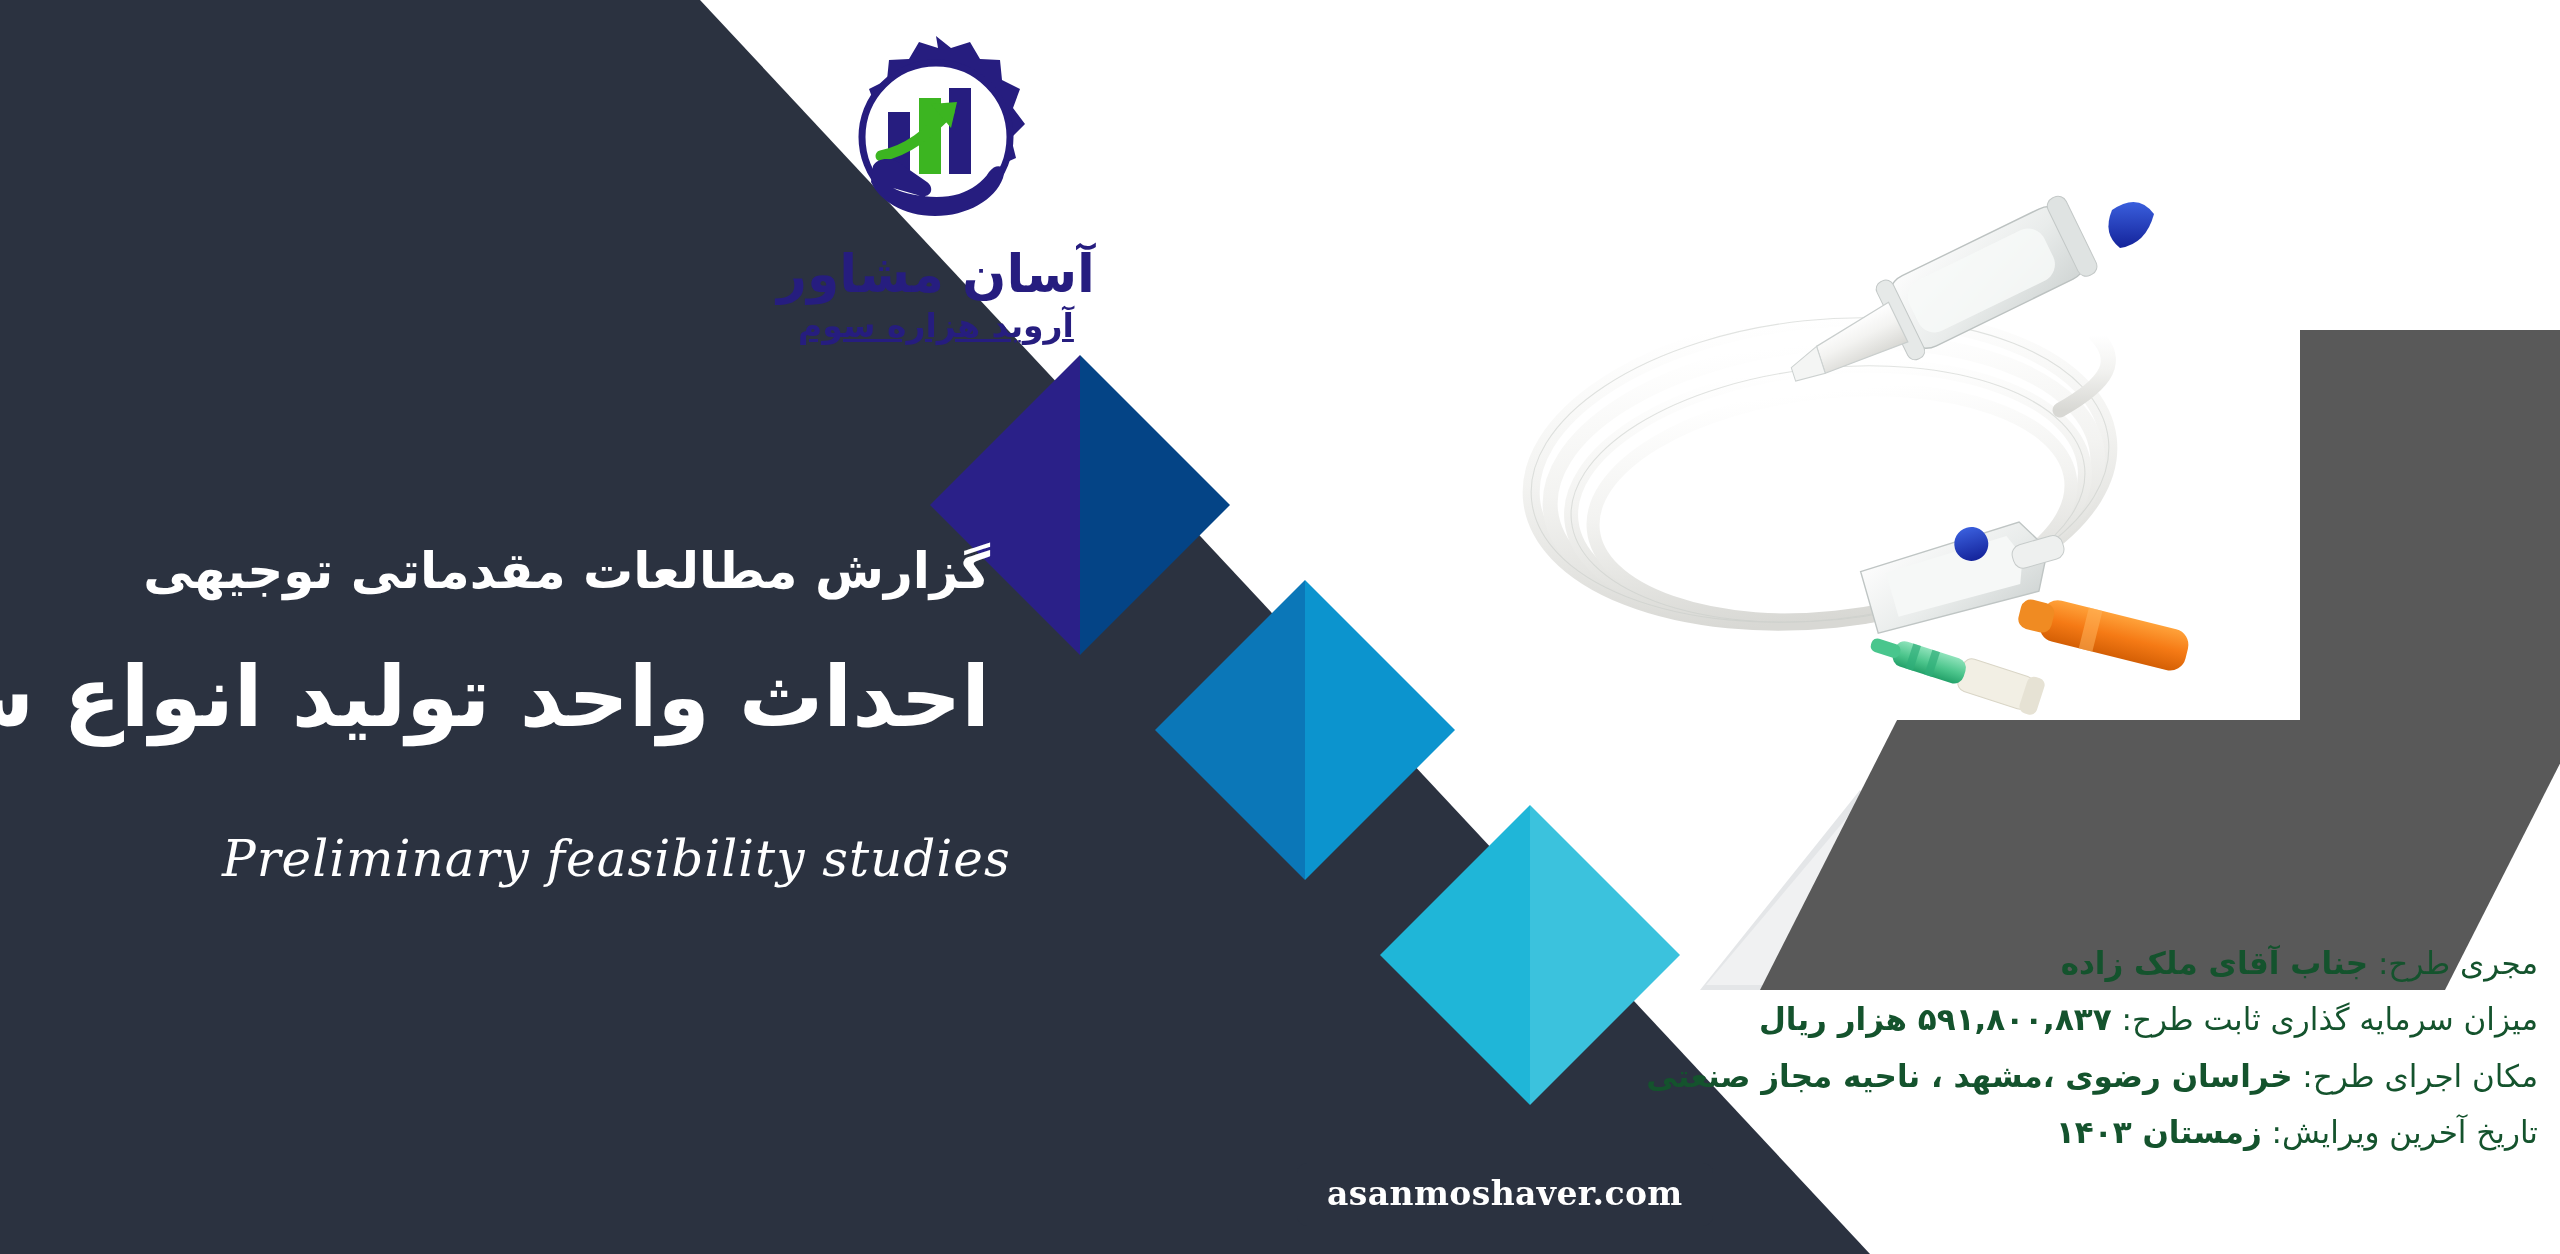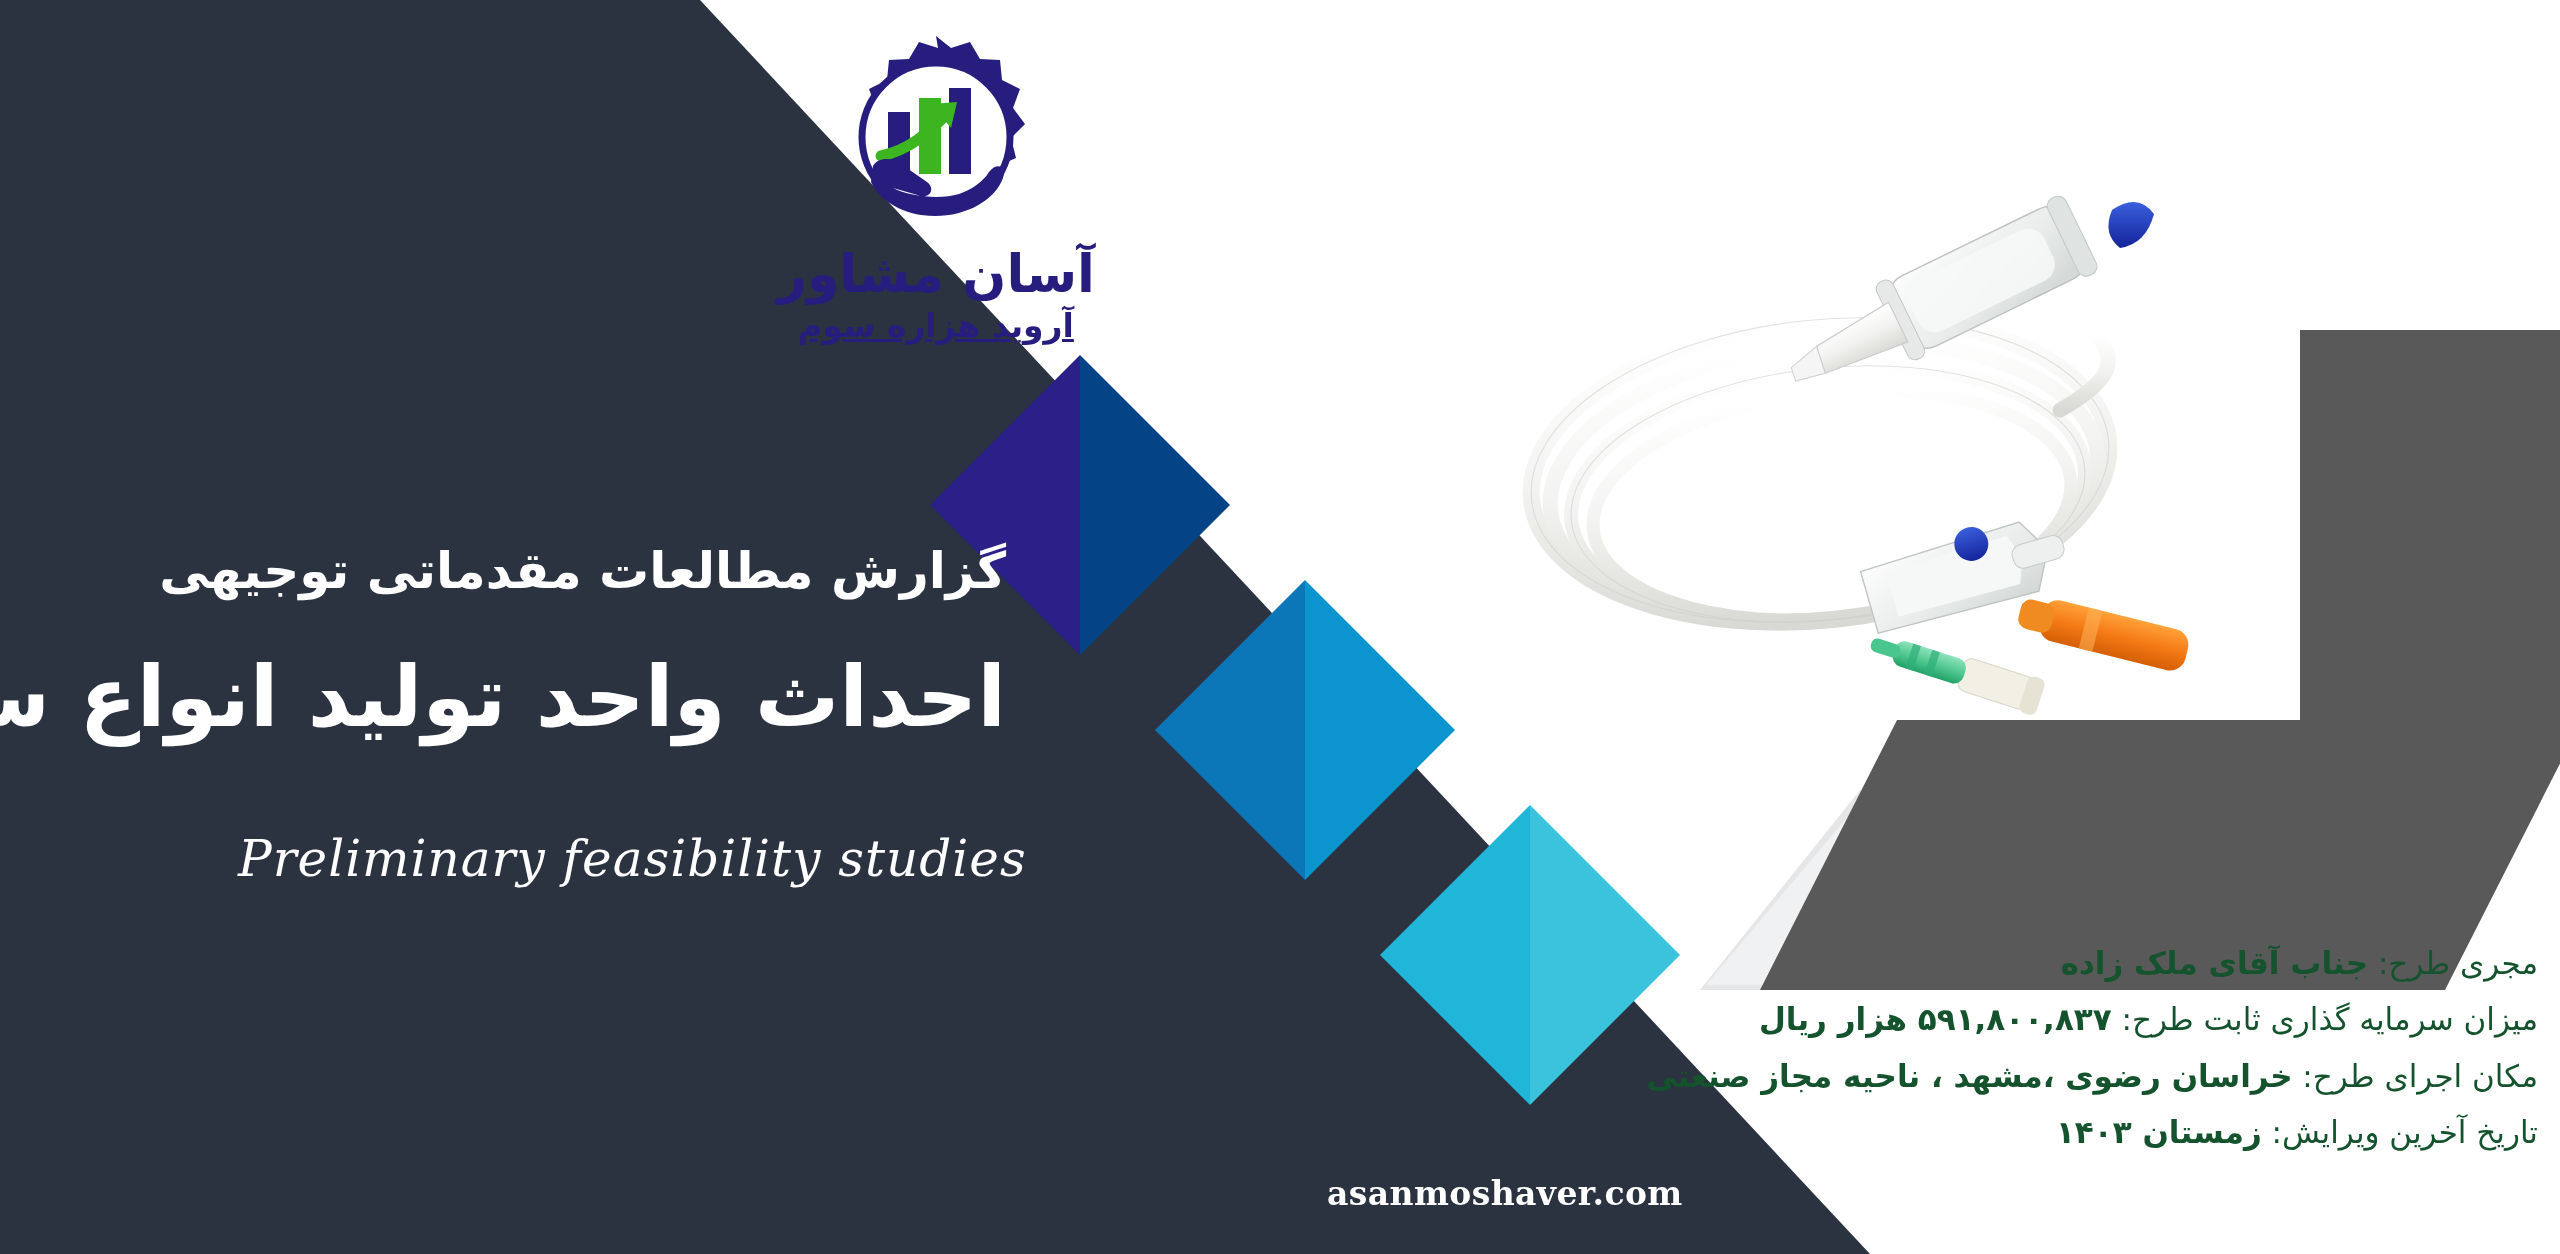--- a/index.html
+++ b/index.html
@@ -112,21 +112,21 @@
     line-height:1.2;
     margin-top:4px;
     white-space:nowrap;
     direction:rtl;
     text-decoration:underline;
   }
 
   
   .left-text{
     position:absolute;
-    left:16px; top:540px;
+    left:0; top:540px;
     width:990px;
     z-index:9;
     text-align:right;
     direction:rtl;
     padding-right:0;
   }
   .subtitle{
     color:#ffffff;
     font-size:50px;
     font-weight:bold;

